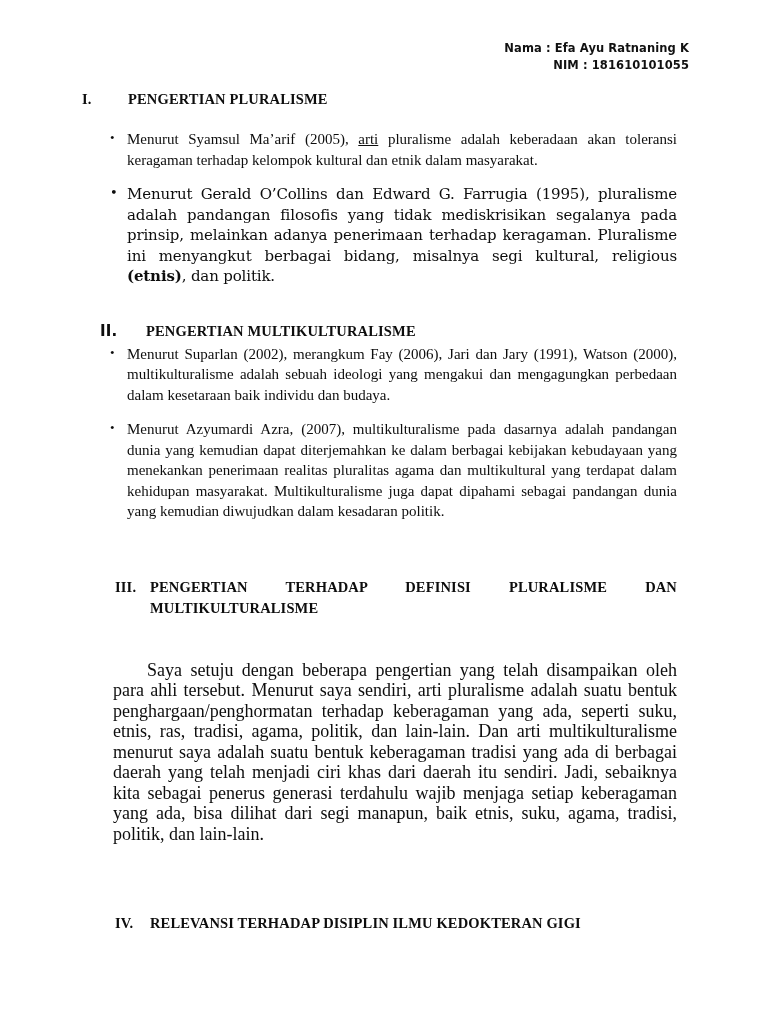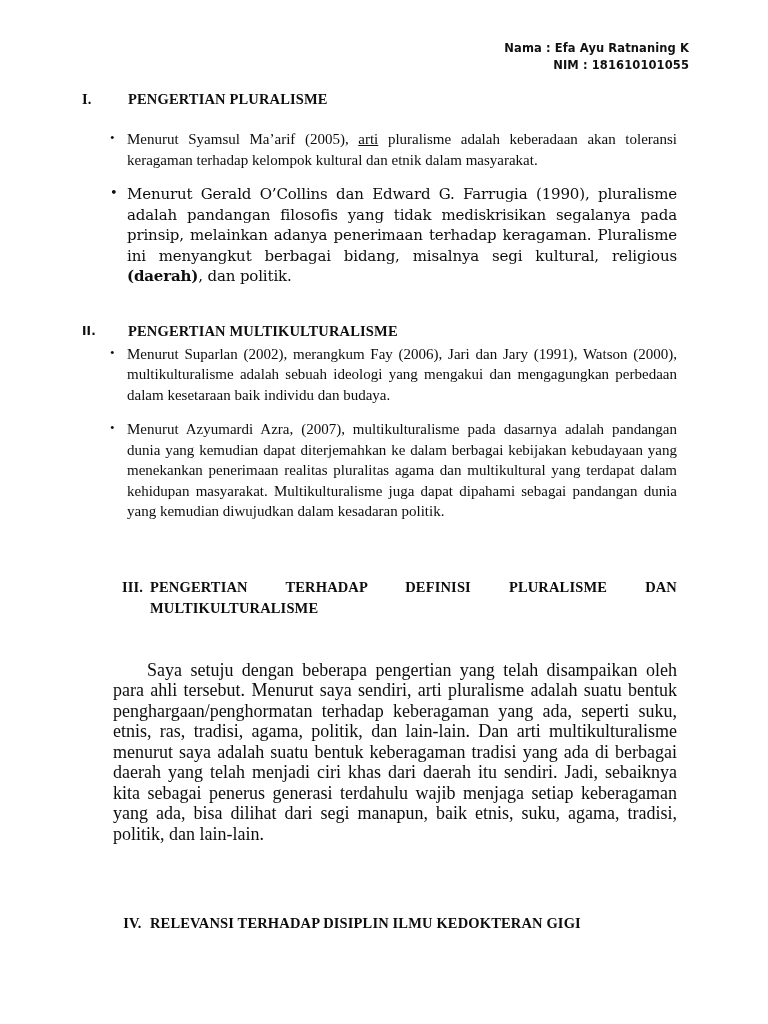--- a/index.html
+++ b/index.html
@@ -65,26 +65,27 @@
   .sec-lvl-a .marker { width: 46px; }
 
   
   .sec-lvl-b {
     margin-left: 115px;
     margin-right: 91px;
     font-size: 14.5px;
     line-height: 21px;
     letter-spacing: 0.15px;
   }
-  .sec-lvl-b .marker { width: 35px; text-align: center; }
+  .sec-lvl-b .marker { width: 35px; }
 
   
   .marker-sans {
     font-family: "DejaVu Sans", "Liberation Sans", sans-serif;
-    font-size: 12px;
+    font-size: 15px;
+    margin-left: 18px;
   }
 
   .justify-head {
     text-align: justify;
   }
   .justify-head::after {
     content: "";
     display: inline-block;
     width: 100%;
   }
@@ -159,21 +160,21 @@
 
     <div class="sec sec-lvl-a">
       <span class="marker">I.</span>
       <span class="title">PENGERTIAN PLURALISME</span>
     </div>
 
     <div class="gap-2"></div>
 
     <ul class="bullets">
       <li><span>Menurut Syamsul Ma’arif (2005), </span><u class="u-word">arti</u><span> pluralisme adalah  keberadaan akan toleransi keragaman terhadap kelompok kultural dan etnik dalam masyarakat.</span></li>
-      <li class="alt-face"><span>Menurut Gerald O’Collins dan Edward G. Farrugia (1990), pluralisme adalah pandangan filosofis yang tidak mediskrisikan segalanya pada prinsip, melainkan adanya penerimaan terhadap keragaman. Pluralisme ini menyangkut berbagai bidang, misalnya segi kultural, religious </span><b class="b-word">(daerah)</b><span>, dan politik.</span></li>
+      <li class="alt-face"><span>Menurut Gerald O’Collins dan Edward G. Farrugia (1995), pluralisme adalah pandangan filosofis yang tidak mediskrisikan segalanya pada prinsip, melainkan adanya penerimaan terhadap keragaman. Pluralisme ini menyangkut berbagai bidang, misalnya segi kultural, religious </span><b class="b-word">(etnis)</b><span>, dan politik.</span></li>
     </ul>
 
     <div class="gap-4"></div>
 
     <div class="sec sec-lvl-a">
       <span class="marker marker-sans">II.</span>
       <span class="title">PENGERTIAN MULTIKULTURALISME</span>
     </div>
 
     <div class="gap-7" style="height:3px"></div>

